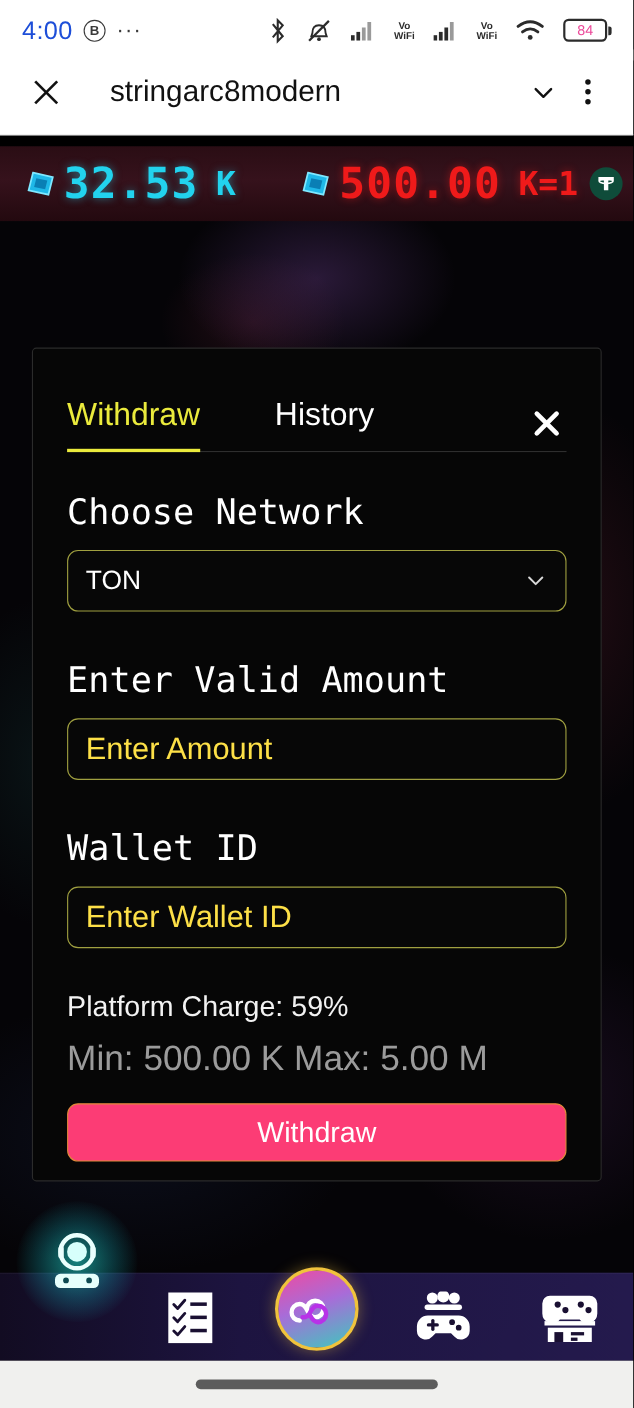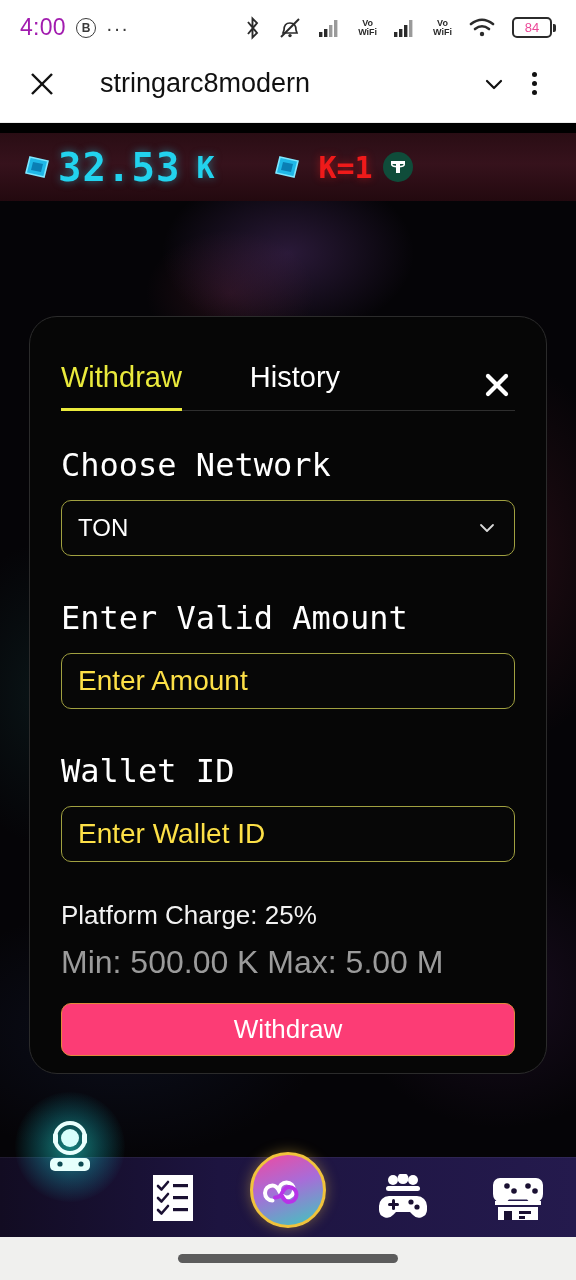--- a/index.html
+++ b/index.html
@@ -8,21 +8,21 @@
 
   .phone { position:relative; width:576px; height:1280px; background:#000; overflow:hidden; }
 
   
   .statusbar {
     position:absolute; top:0; left:0; width:576px; height:55px;
     background:#ffffff; display:flex; align-items:center;
     justify-content:space-between; padding:0 20px;
   }
   .sb-left { display:flex; align-items:center; gap:10px; }
-  .sb-time { font-size:23px; color:#a21caf; font-weight:400; letter-spacing:.3px; }
+  .sb-time { font-size:23px; color:#1d4ed8; font-weight:400; letter-spacing:.3px; }
   .sb-b {
     width:20px; height:20px; border:1.6px solid #3a3a3a; border-radius:50%;
     font-size:12px; color:#3a3a3a; display:flex; align-items:center;
     justify-content:center; font-weight:600;
   }
   .sb-dots { font-size:20px; color:#3a3a3a; letter-spacing:1px; line-height:.6; }
   .sb-right { display:flex; align-items:center; gap:17px; }
   .ic { display:block; }
   .vowifi { font-size:9px; line-height:9px; color:#2b2b2b; text-align:center; font-weight:700; }
   .sigpair { display:flex; align-items:flex-end; gap:2px; }
@@ -84,21 +84,21 @@
   .red  { color:#ef1a1a; text-shadow:0 0 8px rgba(239,26,26,.45); }
   .usdt {
     width:30px; height:30px; border-radius:50%;
     background:#0f4c3a; display:flex; align-items:center; justify-content:center;
     margin-left:4px; flex:none;
   }
 
   
   .modal {
     position:absolute; left:29px; top:316px; width:518px; height:758px;
-    background:#060606; border:1px solid #2b2b2b; border-radius:28px;
+    background:#060606; border:1px solid #2b2b2b; border-radius:4px;
     padding:0 31px; overflow:hidden;
   }
   .tabs { display:flex; align-items:flex-start; padding-top:44px; position:relative; }
   .tab {
     font-size:29px; padding-bottom:14px; cursor:pointer; background:none;
     border:none; font-family:"Liberation Sans", sans-serif;
   }
   .tab.active { color:#eaea3c; border-bottom:3px solid #eaea3c; }
   .tab.inactive { color:#ffffff; margin-left:68px; }
   .tab-close {
@@ -259,20 +259,21 @@
         <path d="M11 8 L21 10 L19 18 L9 16 Z" fill="#0a7fb5"></path>
       </svg>
       <span class="bal-amt cyan">32.53</span>
       <span class="bal-unit cyan">K</span>
     </div>
     <div class="bal-group second">
       <svg class="gem" viewBox="0 0 30 26">
         <path d="M8 3 L26 7 L22 23 L4 19 Z" fill="#1fb8e8" stroke="#7fe8ff" stroke-width="1.6"></path>
         <path d="M11 8 L21 10 L19 18 L9 16 Z" fill="#0a7fb5"></path>
       </svg>
+      <span class="bal-amt red">500.00</span>
       <span class="bal-unit red">K=1</span>
       <span class="usdt">
         <svg width="22" height="22" viewBox="0 0 22 22">
           <path d="M4 5 H18 V8 H13 V17 H9 V8 H4 Z" fill="#ffffff"></path>
           <ellipse cx="11" cy="8.6" rx="6.3" ry="2.1" fill="none" stroke="#ffffff" stroke-width="1.5"></ellipse>
         </svg>
       </span>
     </div>
   </div>
 
@@ -300,21 +301,21 @@
     <div class="field-label lbl-amount">Enter Valid Amount</div>
     <div class="field-box">
       <span class="field-ph">Enter Amount</span>
     </div>
 
     <div class="field-label lbl-wallet">Wallet ID</div>
     <div class="field-box">
       <span class="field-ph">Enter Wallet ID</span>
     </div>
 
-    <div class="charge">Platform Charge: 25%</div>
+    <div class="charge">Platform Charge: 59%</div>
     <div class="minmax">Min: 500.00 K Max: 5.00 M</div>
 
     <button class="withdraw-btn">Withdraw</button>
   </div>
 
   <div class="bottomnav">
     <div class="navitem">
       <div class="avatar-glow">
         <svg width="66" height="66" viewBox="0 0 66 66">
           <circle cx="33" cy="24" r="15" fill="none" stroke="#eafffd" stroke-width="4"></circle>

